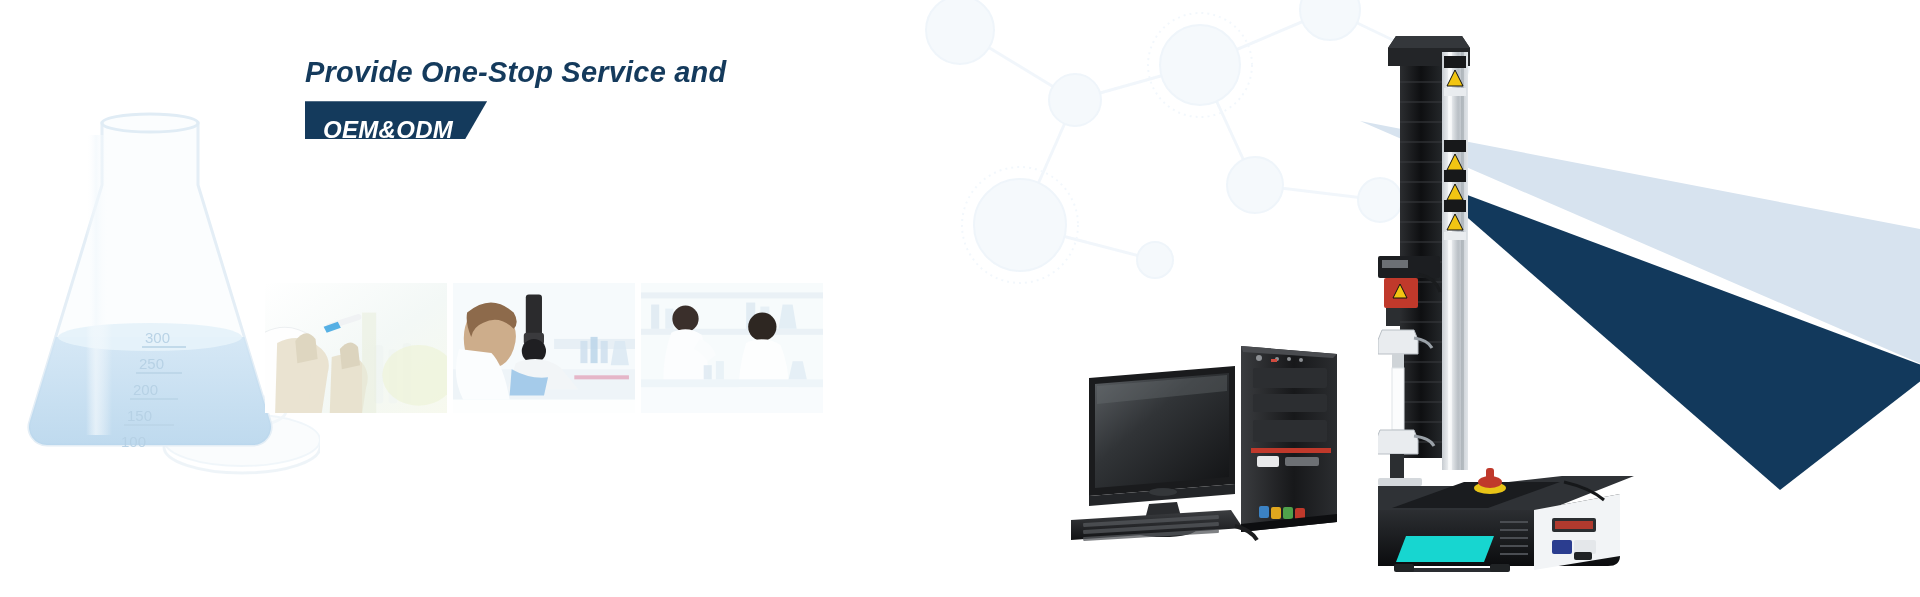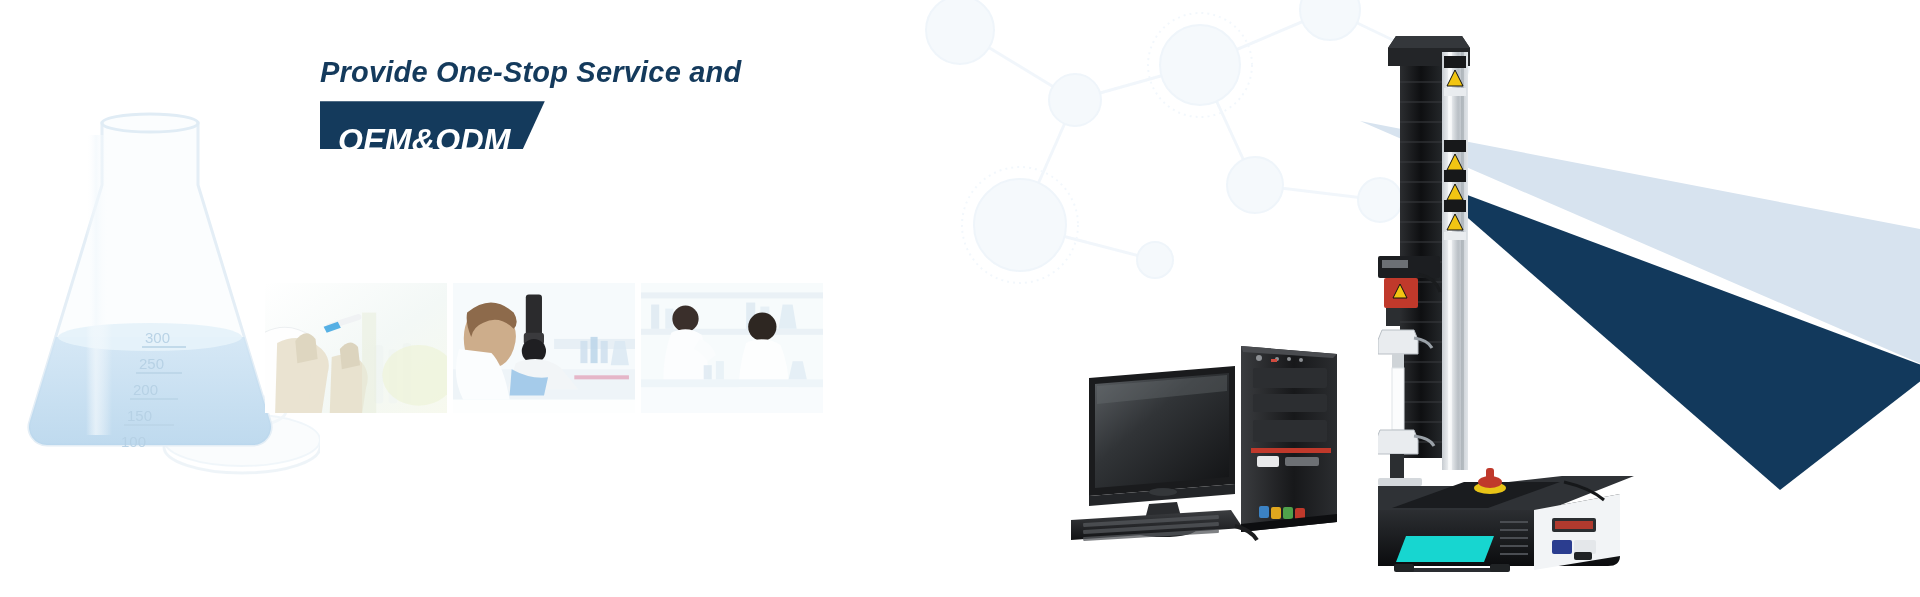--- a/index.html
+++ b/index.html
@@ -10,34 +10,34 @@
   }
   .banner{position:relative;width:1920px;height:597px;background:#fff;overflow:hidden;}
 
   
   .watermark{position:absolute;left:900px;top:-30px;width:620px;height:330px;opacity:.55;pointer-events:none;}
 
   
   .glassware{position:absolute;left:-10px;top:95px;width:330px;height:420px;pointer-events:none;}
 
   
-  .textblock{position:absolute;left:320px;top:56px;width:620px;}
+  .textblock{position:absolute;left:305px;top:56px;width:620px;}
   .line1{
     font-size:29px;font-style:italic;font-weight:bold;color:#143a5c;
     letter-spacing:.2px;line-height:1.15;white-space:nowrap;
   }
   .line2{
     margin-top:17px;
     font-size:25px;font-style:italic;font-weight:bold;color:#93a3bb;
     letter-spacing:.2px;line-height:1.15;white-space:nowrap;
   }
   .badge{
     margin-top:12px;position:relative;display:inline-block;
-    height:32px;line-height:46px;padding:16px 34px 0 18px;
-    color:#ffffff;font-size:32px;font-style:italic;font-weight:bold;
+    height:32px;line-height:46px;padding:6px 34px 0 18px;
+    color:#ffffff;font-size:24px;font-style:italic;font-weight:bold;
     letter-spacing:.3px;white-space:nowrap;
     background:#143a5c;
     clip-path:polygon(0 0, 100% 0, calc(100% - 22px) 100%, 0 100%);
   }
 
   
   .photostrip{position:absolute;left:265px;top:283px;width:558px;height:130px;display:flex;gap:6px;}
   .photo{position:relative;flex:1 1 0;height:130px;overflow:hidden;background:#f4f8fb;}
   .photo svg{display:block;width:100%;height:100%;}
 

